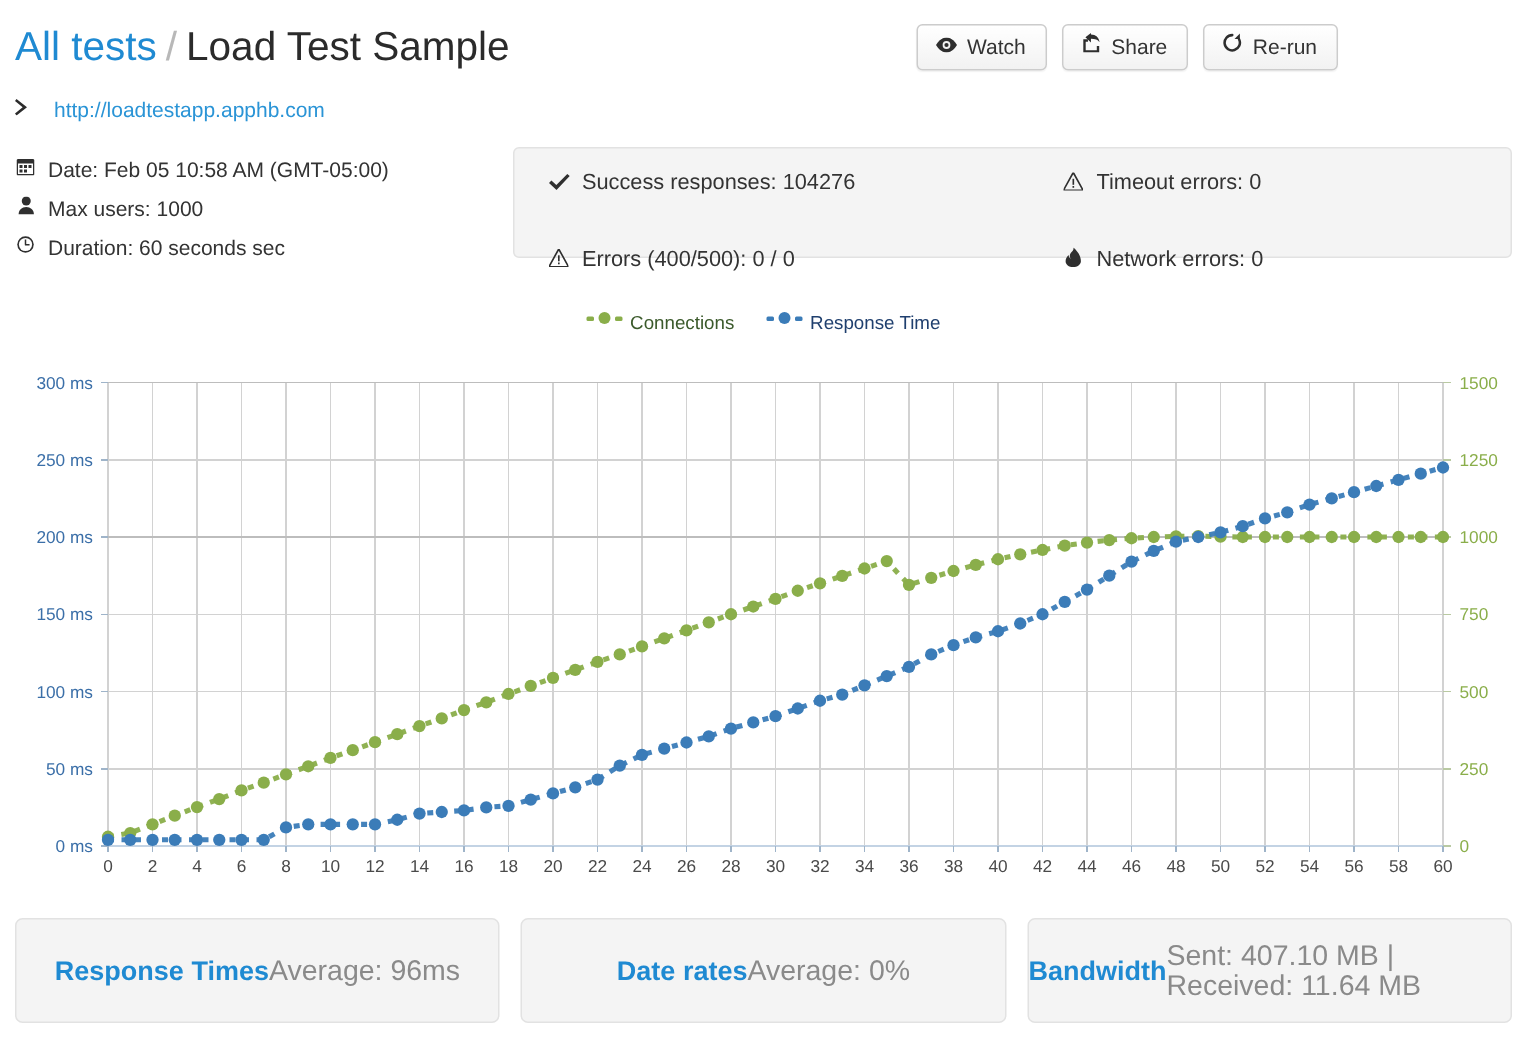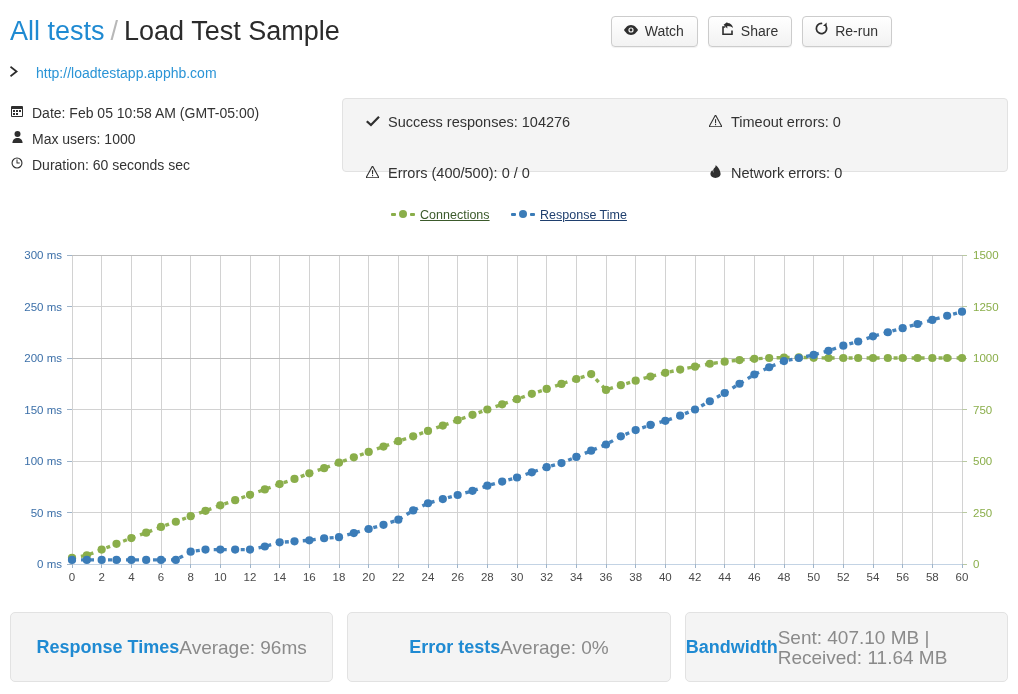--- a/index.html
+++ b/index.html
@@ -68,21 +68,21 @@
   }
   .stat { display: flex; align-items: center; gap: 8px; font-size: 14.5px; color: #333; }
   .stat .gl { width: 15px; text-align: center; display:inline-block; font-size: 13px; }
 
   
   .chart-wrap { position: absolute; left: 0; top: 196px; width: 1018px; height: 396px; }
   .legend {
     position: absolute; left: 0; top: 11px; width: 1018px;
     text-align: center; font-size: 12.5px;
   }
-  .legend-item { display:inline-flex; align-items:center; gap:5px; margin: 0 9px; vertical-align: middle; text-decoration: underline; }
+  .legend-item { display:inline-flex; align-items:flex-start; gap:5px; margin: 0 9px; vertical-align: middle; }
   .legend-line { display:inline-block; width: 24px; height: 9px; position: relative; }
   .legend-line i {
     position:absolute; top: 3px; width: 5px; height: 3px; border-radius: 1px;
   }
   .legend-line i.l { left: 0; }
   .legend-line i.r { right: 0; }
   .legend-line b {
     position:absolute; left: 8px; top: 0px; width: 8px; height: 8px; border-radius: 50%;
   }
   .legend-conn { color: #3b5a2b; }
@@ -511,21 +511,21 @@
         </svg>
     </div>
   </div>
 
   <div class="cards">
     <div class="card">
       <div class="card-title">Response Times</div>
       <div class="card-sub">Average: 96ms</div>
     </div>
     <div class="card">
-      <div class="card-title">Error tests</div>
+      <div class="card-title">Date rates</div>
       <div class="card-sub">Average: 0%</div>
     </div>
     <div class="card">
       <div class="card-title">Bandwidth</div>
       <div class="card-sub">Sent: 407.10 MB | Received: 11.64 MB</div>
     </div>
   </div>
 
 </div>
 

